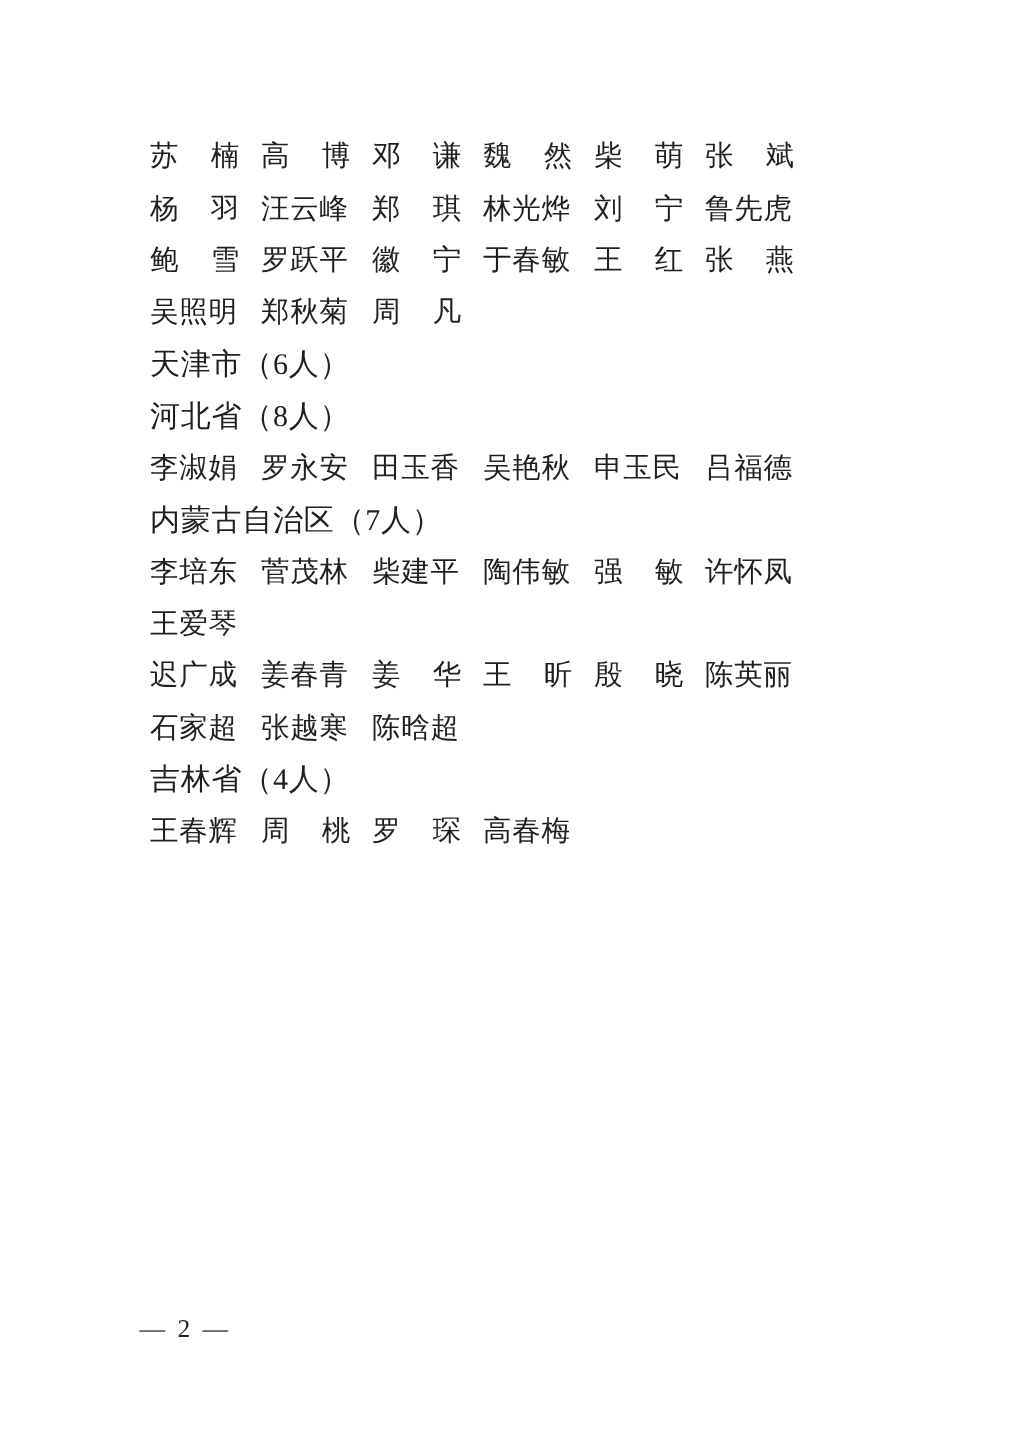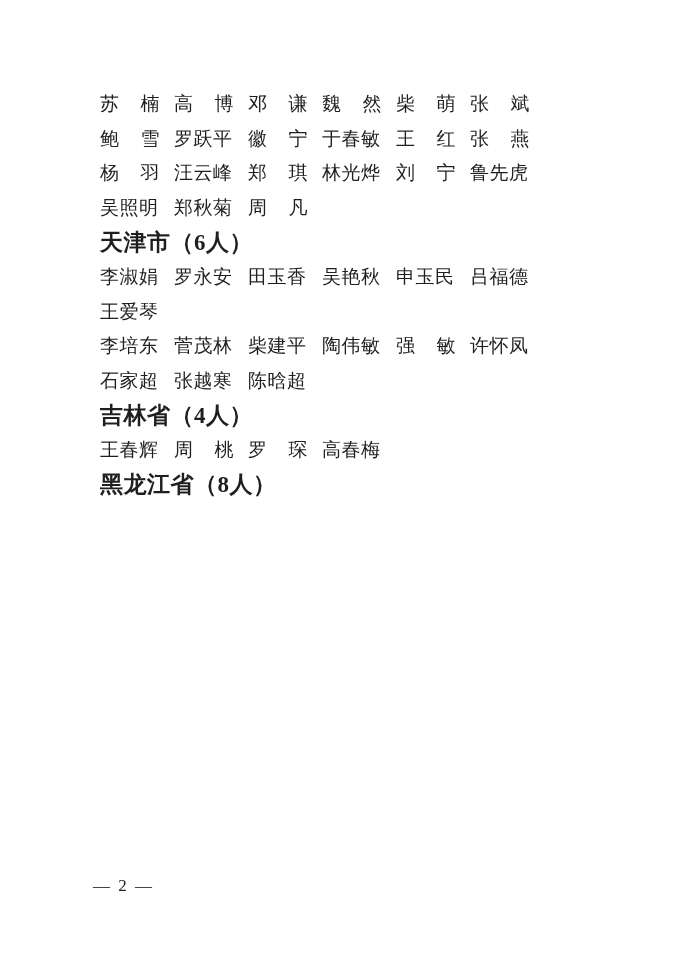--- a/index.html
+++ b/index.html
@@ -24,22 +24,22 @@
   }
   .line {
     height: 34.6px;
     display: flex;
     align-items: center;
     white-space: nowrap;
     font-size: 19px;
     letter-spacing: 0.5px;
   }
   .line.header {
-    font-weight: bold;
-    font-size: 23px;
+    font-weight: normal;
+    font-size: 20px;
     letter-spacing: 0.5px;
   }
   .name {
     display: inline-block;
     width: 60px;
     margin-right: 14px;
     font-size: 19px;
     vertical-align: middle;
   }
   .name.n2 {
@@ -63,68 +63,77 @@
   <div class="content">
       <div class="line">
         <span class="name n2">苏楠</span>
         <span class="name n2">高博</span>
         <span class="name n2">邓谦</span>
         <span class="name n2">魏然</span>
         <span class="name n2">柴萌</span>
         <span class="name n2">张斌</span>
       </div>
       <div class="line">
+        <span class="name n2">杨羽</span>
+        <span class="name">汪云峰</span>
+        <span class="name n2">郑琪</span>
+        <span class="name">林光烨</span>
+        <span class="name n2">刘宁</span>
+        <span class="name">鲁先虎</span>
+      </div>
+      <div class="line">
         <span class="name n2">鲍雪</span>
         <span class="name">罗跃平</span>
         <span class="name n2">徽宁</span>
         <span class="name">于春敏</span>
         <span class="name n2">王红</span>
         <span class="name n2">张燕</span>
       </div>
       <div class="line">
-        <span class="name n2">杨羽</span>
-        <span class="name">汪云峰</span>
-        <span class="name n2">郑琪</span>
-        <span class="name">林光烨</span>
-        <span class="name n2">刘宁</span>
-        <span class="name">鲁先虎</span>
-      </div>
-      <div class="line">
         <span class="name">吴照明</span>
         <span class="name">郑秋菊</span>
         <span class="name n2">周凡</span>
       </div>
       <div class="line header">天津市（6人）</div>
+      <div class="line header">河北省（8人）</div>
       <div class="line">
         <span class="name">李淑娟</span>
         <span class="name">罗永安</span>
         <span class="name">田玉香</span>
         <span class="name">吴艳秋</span>
         <span class="name">申玉民</span>
         <span class="name">吕福德</span>
       </div>
-      <div class="line">
-        <span class="name">王爱琴</span>
-      </div>
+      <div class="line header">内蒙古自治区（7人）</div>
       <div class="line">
         <span class="name">李培东</span>
         <span class="name">菅茂林</span>
         <span class="name">柴建平</span>
         <span class="name">陶伟敏</span>
         <span class="name n2">强敏</span>
         <span class="name">许怀凤</span>
+      </div>
+      <div class="line">
+        <span class="name">王爱琴</span>
+      </div>
+      <div class="line">
+        <span class="name">迟广成</span>
+        <span class="name">姜春青</span>
+        <span class="name n2">姜华</span>
+        <span class="name n2">王昕</span>
+        <span class="name n2">殷晓</span>
+        <span class="name">陈英丽</span>
       </div>
       <div class="line">
         <span class="name">石家超</span>
         <span class="name">张越寒</span>
         <span class="name">陈晗超</span>
       </div>
       <div class="line header">吉林省（4人）</div>
       <div class="line">
         <span class="name">王春辉</span>
         <span class="name n2">周桃</span>
         <span class="name n2">罗琛</span>
         <span class="name">高春梅</span>
       </div>
-      <div class="line header">黑龙江省（8人）</div>
     </div>
   <div class="footer">— 2 —</div>
 </div>
 
 </body></html>

